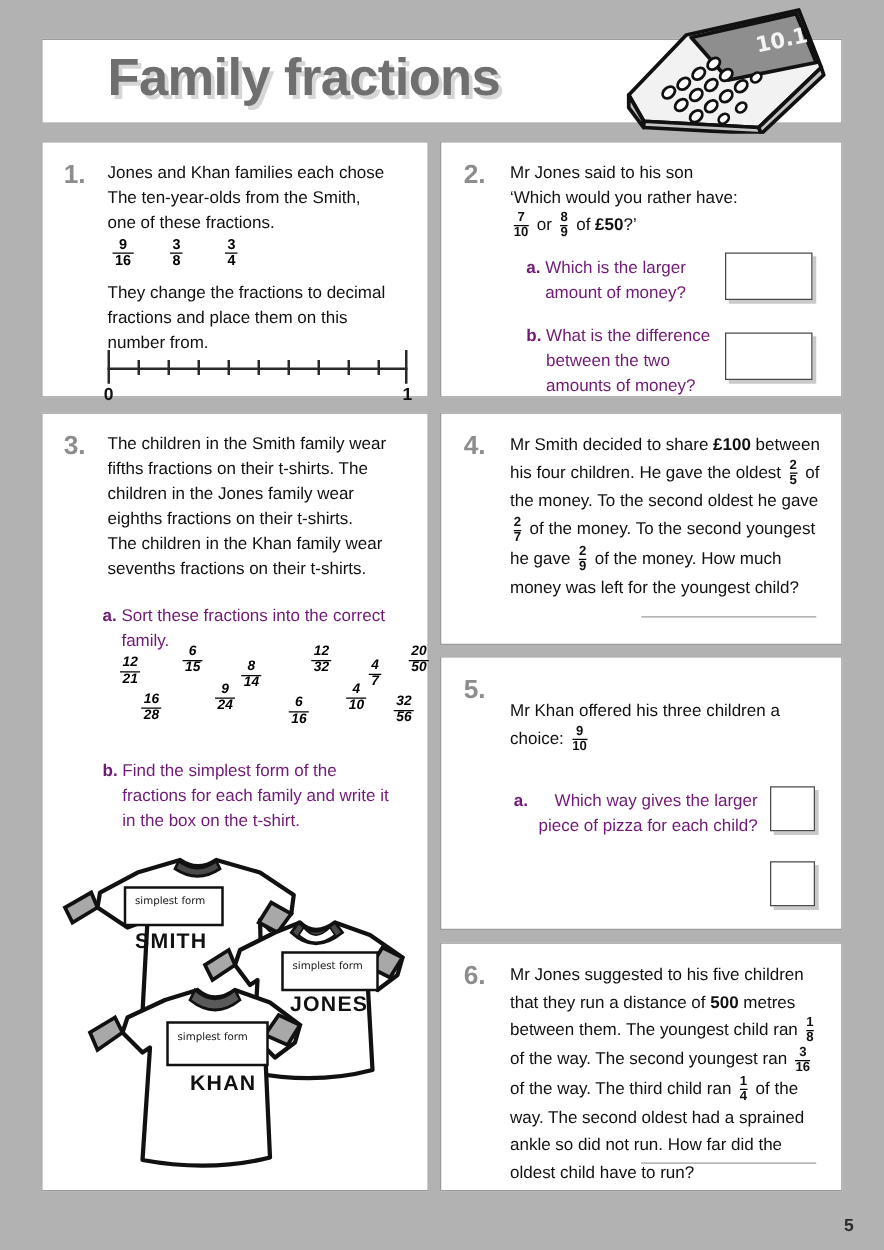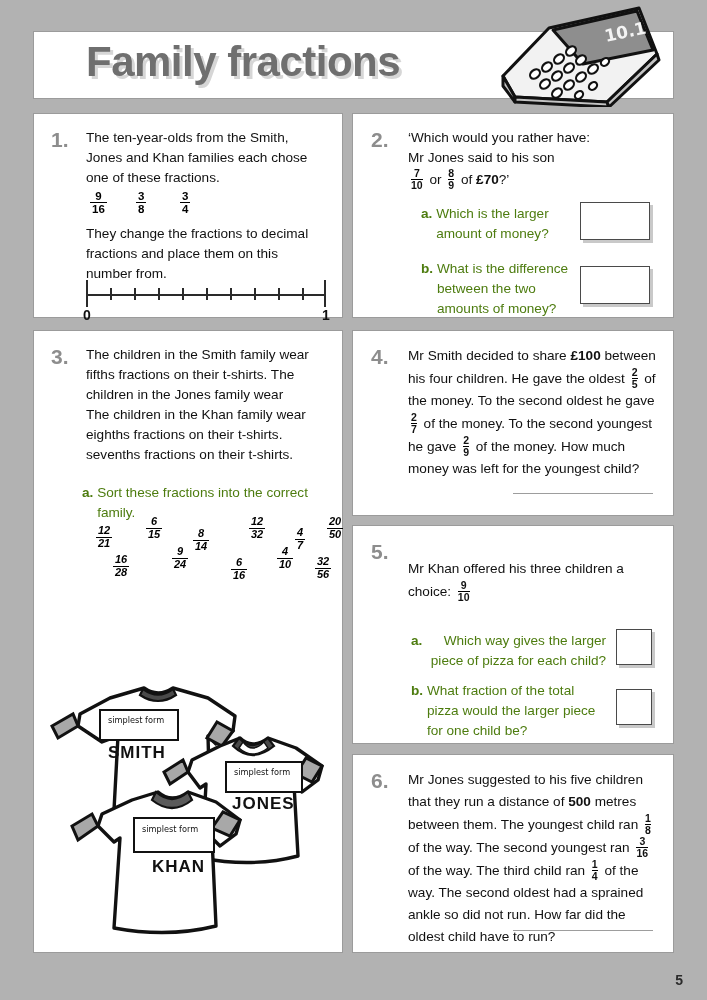--- a/index.html
+++ b/index.html
@@ -51,21 +51,21 @@
     position:absolute;
     font-size:13.6px;
     line-height:20px;
     color:#111;
   }
   .qbody p{margin:0;}
   .sub{
     position:absolute;
     font-size:13.6px;
     line-height:20px;
-    color:#4d7c0f;
+    color:#701a75;
   }
   .sublabel{font-weight:bold;}
   .bold{font-weight:bold;}
 
   
   .frac{
     display:inline-block;
     vertical-align:-0.55em;
     text-align:center;
     font-size:11px;
@@ -170,22 +170,22 @@
       <ellipse cx="106" cy="67" rx="5.5" ry="4" transform="rotate(-40 106 67)"></ellipse>
       <ellipse cx="92" cy="93" rx="4.5" ry="3.4" transform="rotate(-40 92 93)"></ellipse>
       <ellipse cx="106" cy="84" rx="4.5" ry="3.4" transform="rotate(-40 106 84)"></ellipse>
       <ellipse cx="118" cy="60" rx="4.5" ry="3.4" transform="rotate(-40 118 60)"></ellipse>
     </g>
   </svg>
 
   <div class="panel q1">
     <div class="qnum" style="left:17px;top:15px;">1.</div>
     <div class="qbody" style="left:52px;top:14px;width:245px;">
+      <p>Jones and Khan families each chose</p>
       <p>The ten-year-olds from the Smith,</p>
-      <p>Jones and Khan families each chose</p>
       <p>one of these fractions.</p>
     </div>
 
     <div style="position:absolute;left:54px;top:76px;">
       <span class="frac big" style="position:absolute;left:0;top:0;">
         <span class="num">9</span>
         <span class="den">16</span>
       </span>
       <span class="frac big" style="position:absolute;left:46px;top:0;">
         <span class="num">3</span>
@@ -217,32 +217,32 @@
       <div class="nl-tick" style="left:216px;"></div>
       <div class="nl-tick end" style="left:238px;"></div>
       <div class="nl-lab" style="left:-3px;">0</div>
       <div class="nl-lab" style="left:236px;">1</div>
     </div>
   </div>
 
   <div class="panel q2">
     <div class="qnum" style="left:18px;top:15px;">2.</div>
     <div class="qbody" style="left:55px;top:14px;width:250px;">
+      <p>Mr Jones said to his son</p>
       <p>‘Which would you rather have:</p>
-      <p>Mr Jones said to his son</p>
       <p style="line-height:24px;">
         <span class="ifrac">
           <span class="num">7</span>
           <span class="den">10</span>
         </span>
         <span>or</span>
         <span class="ifrac">
           <span class="num">8</span>
           <span class="den">9</span>
-        </span><span> of </span><span class="bold">£70</span><span>?’</span>
+        </span><span> of </span><span class="bold">£50</span><span>?’</span>
       </p>
     </div>
 
     <div class="sub" style="left:68px;top:90px;width:180px;">
       <span class="sublabel">a.</span>
       <span style="display:inline-block;vertical-align:top;width:150px;">
         <span>Which is the larger</span>
         <span>amount of money?</span>
       </span>
     </div>
@@ -258,22 +258,22 @@
     </div>
     <div class="abox" style="left:227px;top:152px;width:70px;height:38px;"></div>
   </div>
 
   <div class="panel q3">
     <div class="qnum" style="left:17px;top:15px;">3.</div>
     <div class="qbody" style="left:52px;top:14px;width:252px;">
       <p>The children in the Smith family wear</p>
       <p>fifths fractions on their t-shirts. The</p>
       <p>children in the Jones family wear</p>
+      <p>eighths fractions on their t-shirts.</p>
       <p>The children in the Khan family wear</p>
-      <p>eighths fractions on their t-shirts.</p>
       <p>sevenths fractions on their t-shirts.</p>
     </div>
 
     <div class="sub" style="left:48px;top:152px;width:250px;">
       <span class="sublabel">a.</span>
       <span style="display:inline-block;vertical-align:top;width:215px;">
         <span>Sort these fractions into the</span>
         <span>correct family.</span>
       </span>
     </div>
@@ -327,20 +327,28 @@
       <span class="frac" style="left:281px;top:41px;">
         <span class="num">32</span>
           <span class="den">56</span>
         </span>
       <span class="frac" style="left:328px;top:30px;">
         <span class="num">10</span>
           <span class="den">25</span>
         </span>
     </div>
 
+    <div class="sub" style="left:48px;top:276px;width:258px;">
+      <span class="sublabel">b.</span>
+      <span style="display:inline-block;vertical-align:top;width:222px;">
+        <span>Find the simplest form of the</span>
+        <span>fractions for each family and write</span>
+        <span>it in the box on the t-shirt.</span>
+      </span>
+    </div>
 
     <svg class="art" style="left:6px;top:345px;" width="300" height="265" viewBox="0 0 300 265">
 
       <g>
         <path d="M38 50 L40 38 L70 22 L104 12 Q118 22 133 12 L168 22 L195 40 L193 55
                  L176 68 L168 60 L170 132 Q128 142 74 134 L78 60 L62 66 Z" fill="#ffffff" stroke="#111" stroke-width="3.4" stroke-linejoin="round"></path>
 
         <path d="M38 50 L18 62 L12 50 L33 38 Z" fill="#a8a8a8" stroke="#111" stroke-width="3"></path>
         <path d="M193 55 L182 70 L167 62 L177 46 Z" fill="#a8a8a8" stroke="#111" stroke-width="3"></path>
 
@@ -393,28 +401,20 @@
 
     <div class="sub" style="left:58px;top:105px;width:200px;">
       <span class="sublabel">a.</span>
       <span style="display:inline-block;vertical-align:top;width:180px;text-align:right;">
         <span>Which way gives the larger</span>
         <span>piece of pizza for each child?</span>
       </span>
     </div>
     <div class="abox" style="left:263px;top:103px;width:36px;height:36px;"></div>
 
-    <div class="sub" style="left:58px;top:155px;width:200px;">
-      <span class="sublabel">b.</span>
-      <span style="display:inline-block;vertical-align:top;width:180px;">
-        <span>What fraction of the total</span>
-        <span>pizza would the larger</span>
-        <span>piece for one child be?</span>
-      </span>
-    </div>
     <div class="abox" style="left:263px;top:163px;width:36px;height:36px;"></div>
   </div>
 
   <div class="panel q6">
     <div class="qnum" style="left:18px;top:15px;">6.</div>
     <div class="qbody" style="left:55px;top:14px;width:250px;line-height:22px;">
       <span>Mr Jones suggested to his five children that they run a distance of </span><span class="bold">500</span><span> metres between them. The youngest child ran </span><span class="ifrac"><span class="num">1</span><span class="den">8</span></span><span> of the way. The second youngest ran </span><span class="ifrac"><span class="num">3</span><span class="den">16</span></span><span> of the way. The third child ran </span><span class="ifrac"><span class="num">1</span><span class="den">4</span></span><span> of the way. The second oldest had a sprained ankle so did not run. How far did the oldest child have to run?</span>
     </div>
     <div class="aline" style="left:160px;top:175px;width:140px;"></div>
   </div>

